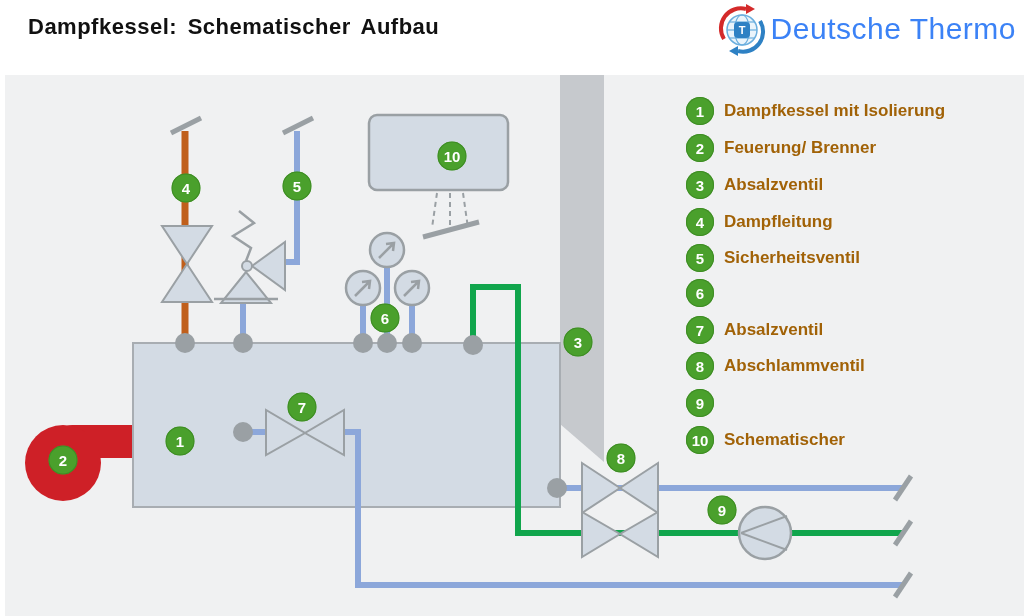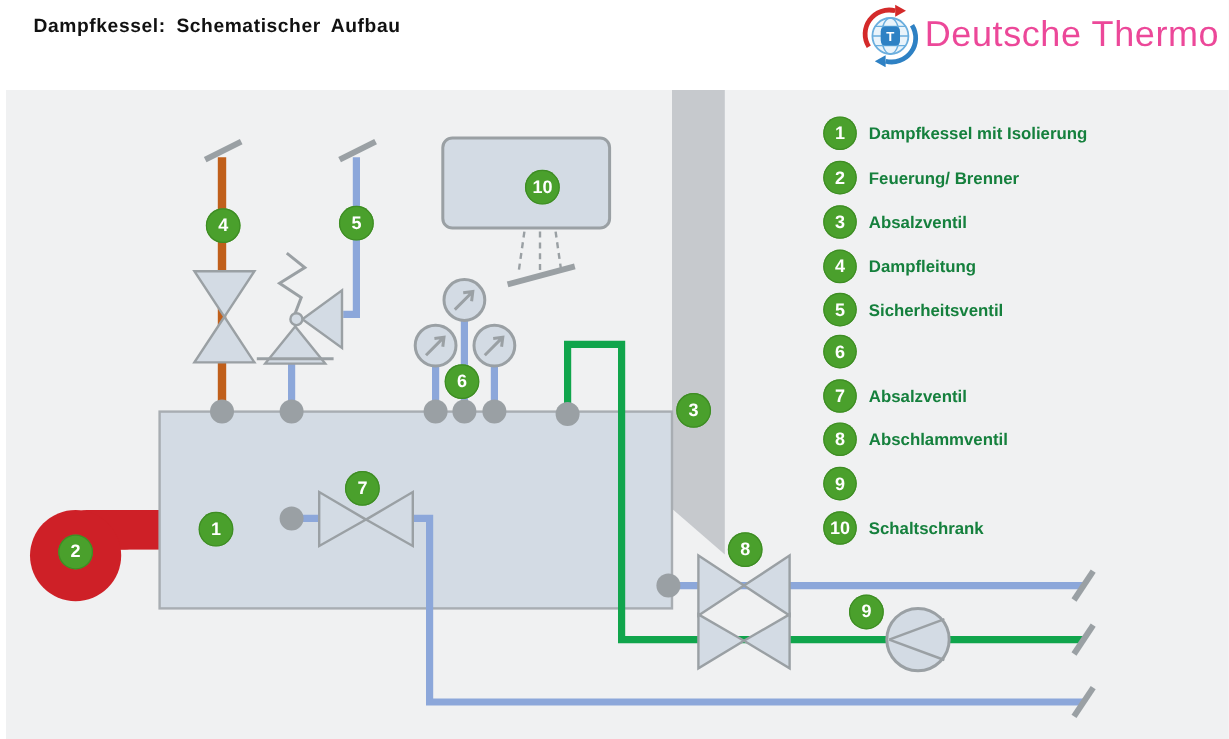--- a/index.html
+++ b/index.html
@@ -6,26 +6,26 @@
   body{
     width:1024px;height:616px;position:relative;background:#ffffff;
     font-family:"Liberation Sans", sans-serif;overflow:hidden;
   }
   .panel{
     position:absolute;left:5px;top:75px;width:1019px;height:541px;
     background:#f0f1f2;
   }
   .page-title{
     position:absolute;left:28px;top:14px;
-    font-size:16px;font-weight:bold;color:#111;letter-spacing:.5px;
+    font-size:22px;font-weight:bold;color:#111;letter-spacing:.5px;
     word-spacing:4px;
   }
   .logo{position:absolute;right:8px;top:2px;display:flex;align-items:center;}
   .logo-text{
-    font-size:30px;color:#ec4899;font-weight:400;letter-spacing:.5px;
+    font-size:30px;color:#3b82f6;font-weight:400;letter-spacing:.5px;
     margin-left:4px;
   }
   .diagram-svg{position:absolute;left:0;top:0;z-index:2;}
   .badge{
     position:absolute;z-index:5;width:29px;height:29px;border-radius:50%;
     background:#4aa02c;color:#fff;font-weight:bold;font-size:15px;
     display:flex;align-items:center;justify-content:center;
     transform:translate(-50%,-50%);
     box-shadow:inset 0 0 0 1px #3e8c24;
   }
@@ -33,21 +33,21 @@
   .legend-row{
     position:absolute;left:686px;display:flex;align-items:center;height:28px;
   }
   .legend-badge{
     width:28px;height:28px;border-radius:50%;flex:0 0 28px;
     background:#4aa02c;color:#fff;font-weight:bold;font-size:15px;
     display:flex;align-items:center;justify-content:center;
     box-shadow:inset 0 0 0 1px #3e8c24;
   }
   .legend-label{
-    margin-left:10px;font-size:14px;font-weight:bold;color:#15803d;
+    margin-left:10px;font-size:17px;font-weight:bold;color:#a16207;
     white-space:nowrap;
   }
 </style>
 </head>
 <body>
 
 <div class="page-title">Dampfkessel: Schematischer Aufbau</div>
 
 <div class="logo">
   <svg width="50" height="54" viewBox="0 0 50 54">
@@ -203,15 +203,15 @@
   </div>
   <div class="legend-row" style="top:352px;">
     <div class="legend-badge">8</div>
     <div class="legend-label">Abschlammventil</div>
   </div>
   <div class="legend-row" style="top:389px;">
     <div class="legend-badge">9</div>
   </div>
   <div class="legend-row" style="top:426px;">
     <div class="legend-badge">10</div>
-    <div class="legend-label">Schaltschrank</div>
+    <div class="legend-label">Schematischer</div>
   </div>
 </div>
 
 </body></html>

